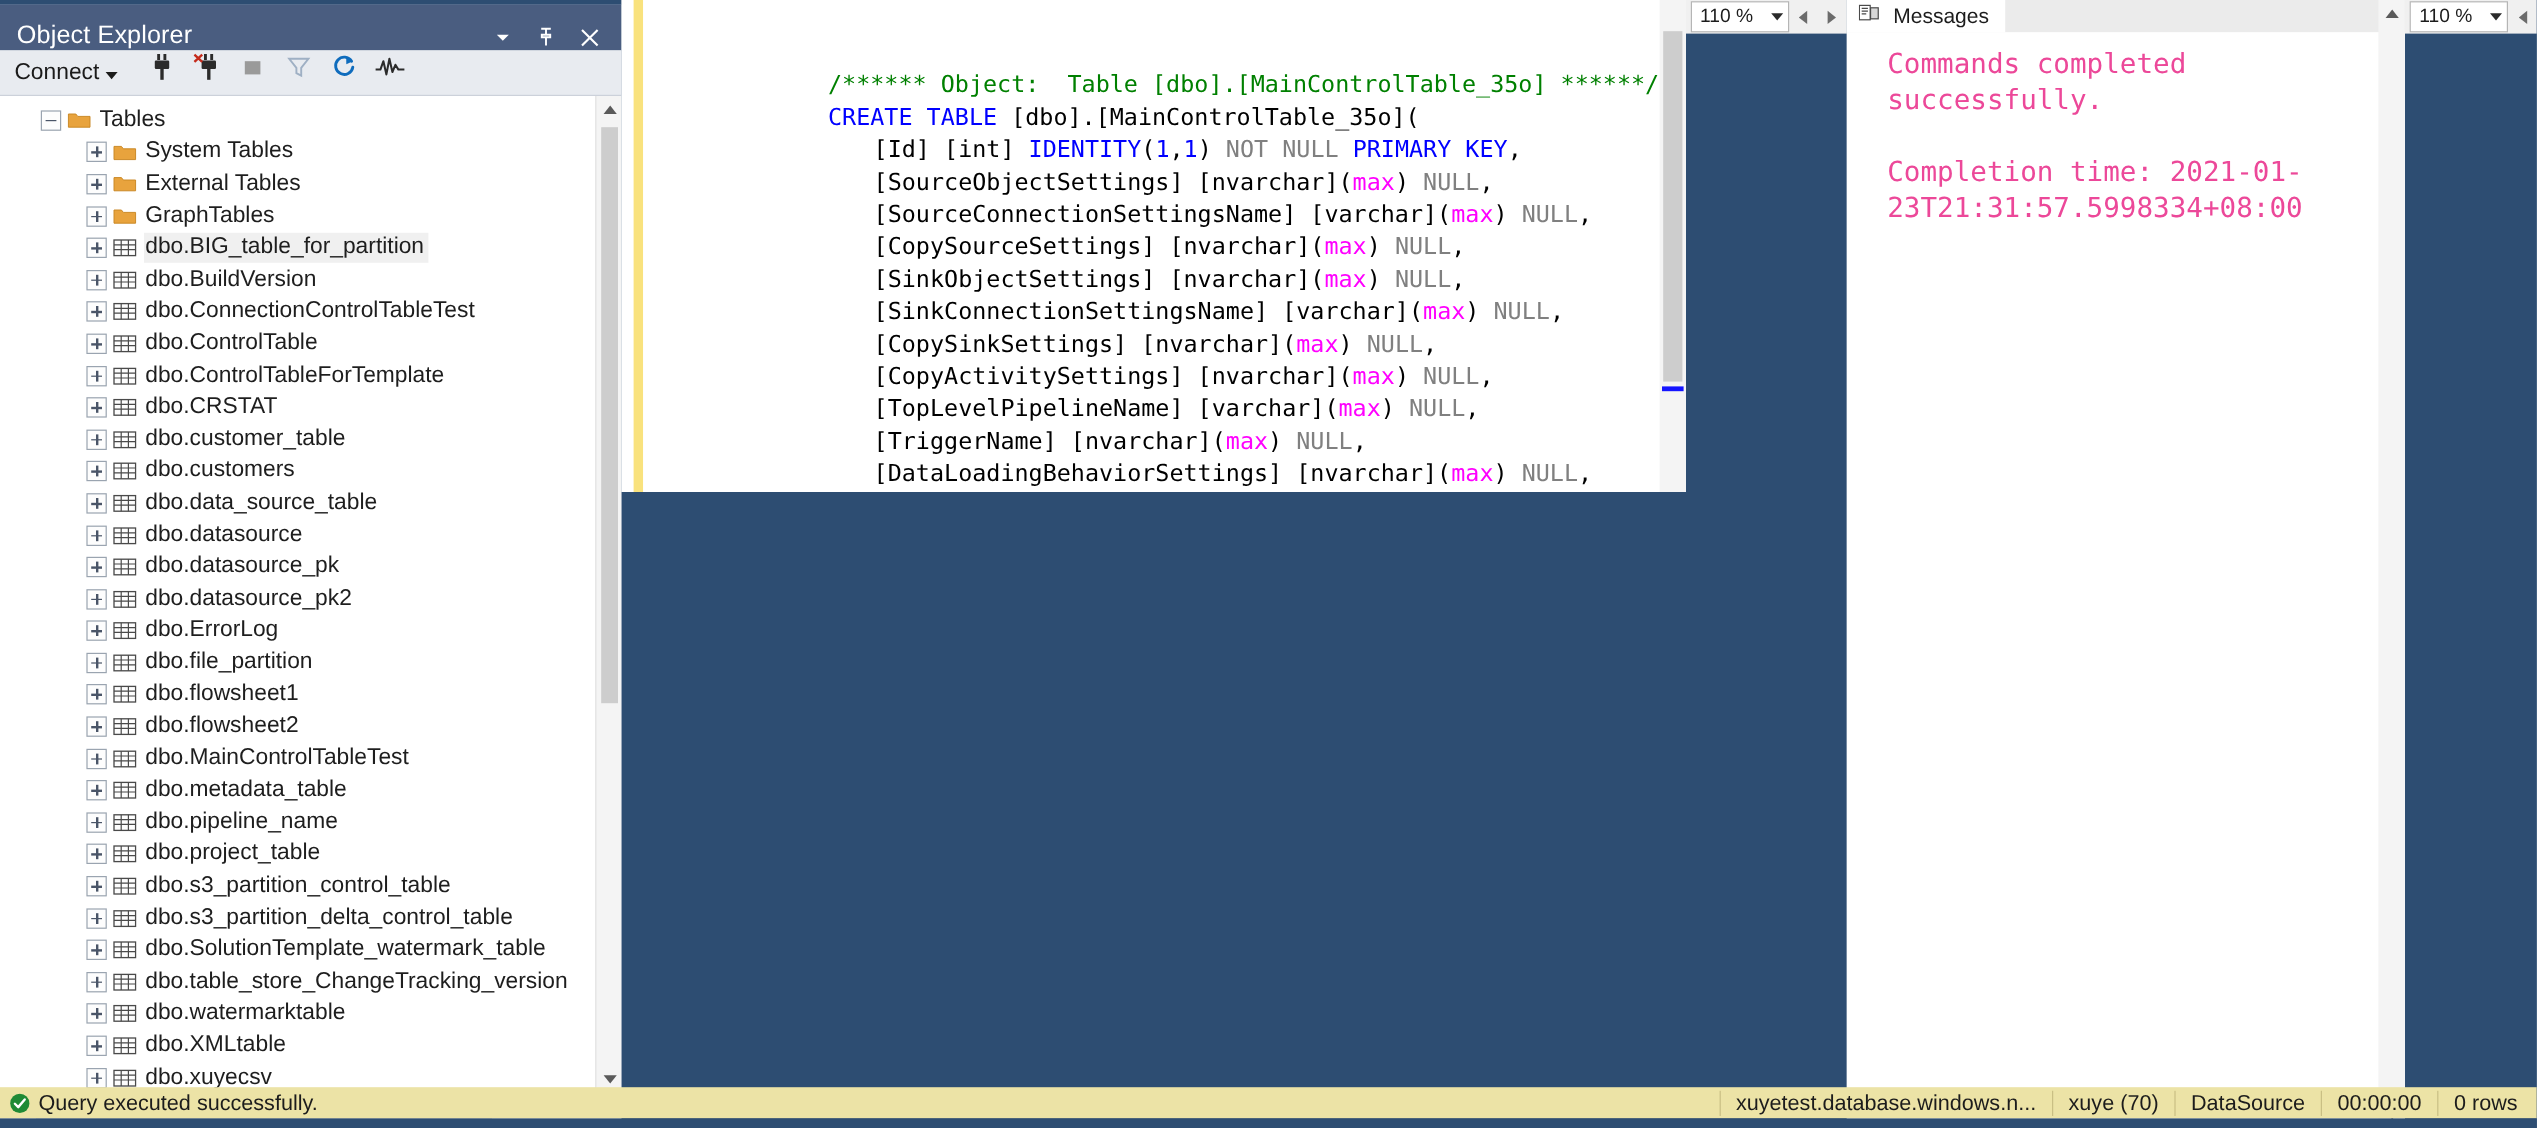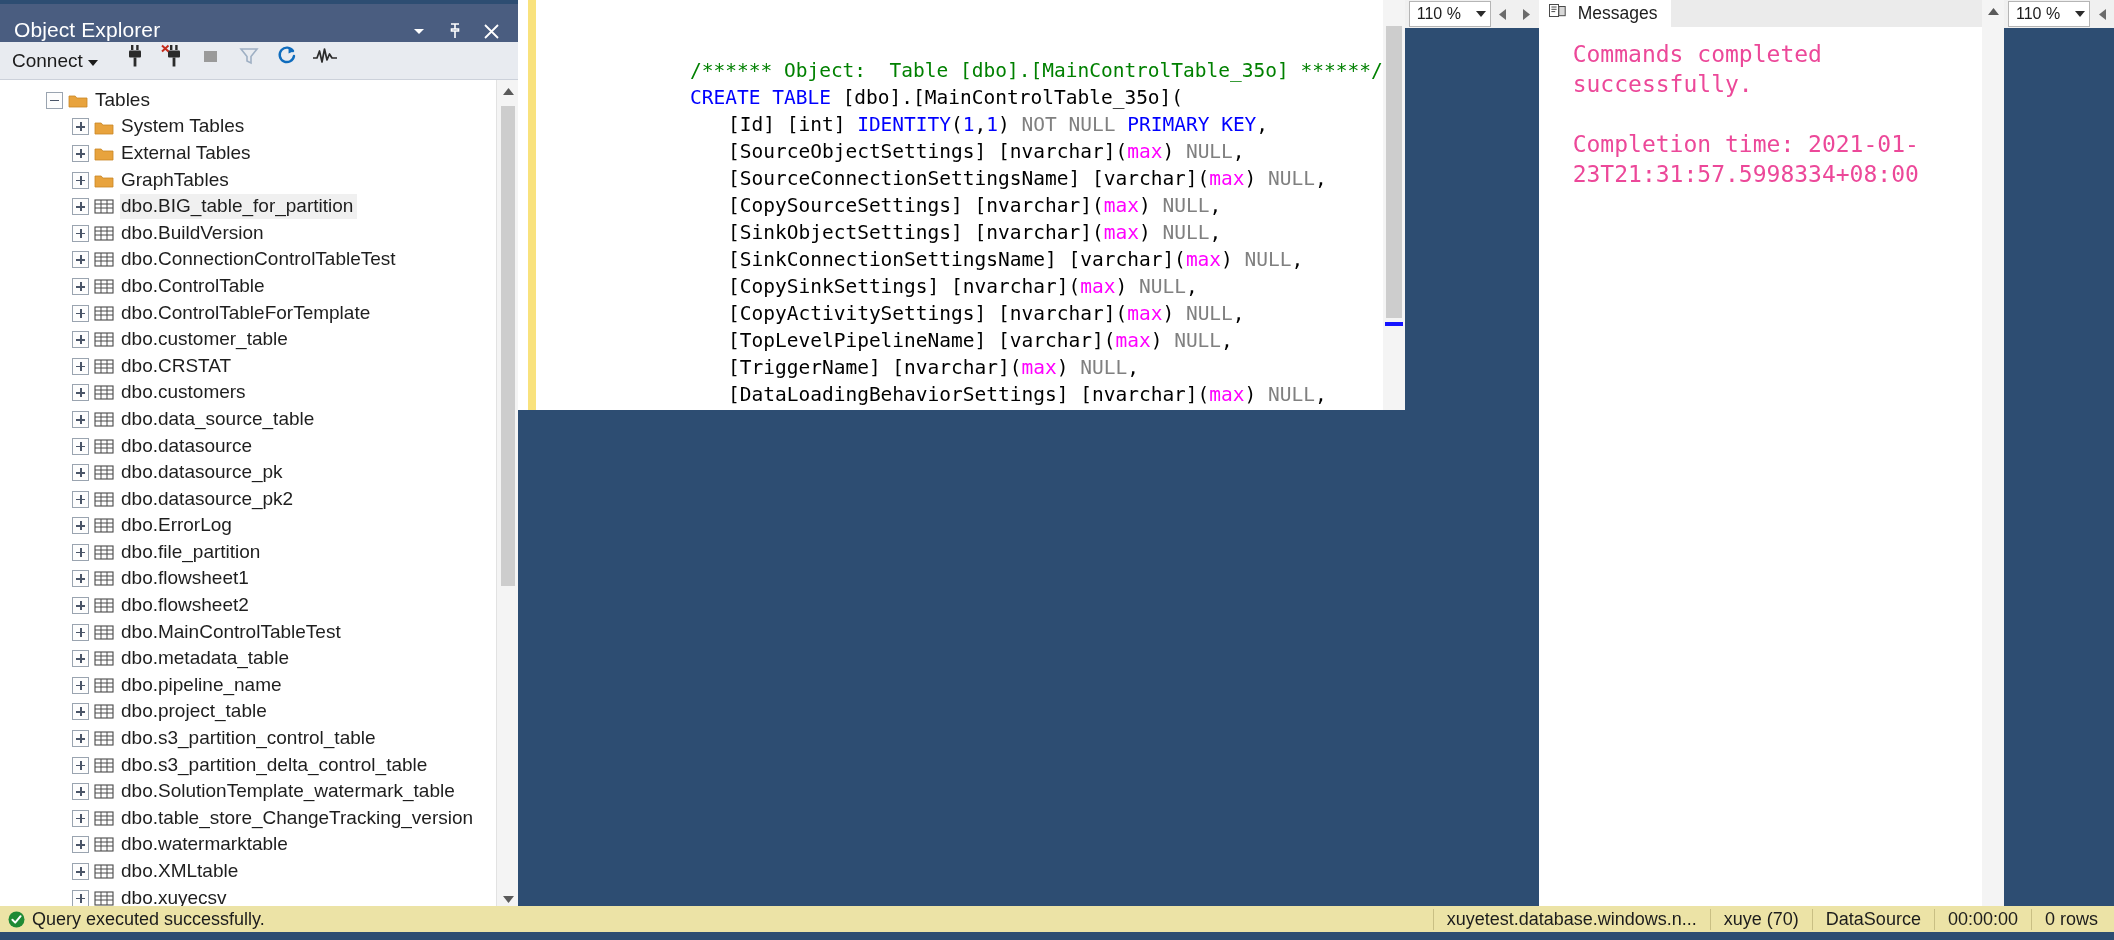--- a/index.html
+++ b/index.html
@@ -61,21 +61,21 @@
   .expander::before {
     content: ""; position: absolute; left: 3px; top: 7px; width: 9px; height: 1.6px; background: #4a5568;
   }
   .expander.plus::after {
     content: ""; position: absolute; left: 7px; top: 3px; width: 1.6px; height: 9px; background: #4a5568;
   }
   .folder-ico { width: 20px; height: 16px; flex: 0 0 auto; margin-right: 6px; }
   .table-ico  { width: 20px; height: 17px; flex: 0 0 auto; margin-right: 6px; }
   .node-label { padding: 1px 4px 2px 1px; }
 
-  .indent-1 { padding-left: 46px; }
+  .indent-1 { padding-left: 34px; }
   .indent-2 { padding-left: 72px; }
 
   
   .oe-vscroll {
     position: absolute; right: 0; top: 0; width: 22px; bottom: 0;
     background: #f4f4f4; border-left: 1px solid #e2e2e2;
   }
   .vs-arrow { width: 22px; height: 22px; display: flex; align-items: center; justify-content: center; cursor: pointer; }
   .vs-arrow.bottom { position: absolute; bottom: 0; }
   .vs-thumb {
@@ -308,29 +308,29 @@
                 <path d="M1 6 H19 M1 10 H19 M7 2 V15 M13 2 V15" stroke="#4a4a4a" stroke-width="1"></path>
               </svg></span>
             <span class="node-label">dbo.ControlTableForTemplate</span>
           </div>
           <div class="tree-row indent-2">
             <span class="expander plus"></span>
             <span class="table-ico"><svg width="20" height="17" viewBox="0 0 20 17">
                 <rect x="1" y="2" width="18" height="13" fill="#fdfdfd" stroke="#4a4a4a" stroke-width="1.1"></rect>
                 <path d="M1 6 H19 M1 10 H19 M7 2 V15 M13 2 V15" stroke="#4a4a4a" stroke-width="1"></path>
               </svg></span>
+            <span class="node-label">dbo.CRSTAT</span>
+          </div>
+          <div class="tree-row indent-2">
+            <span class="expander plus"></span>
+            <span class="table-ico"><svg width="20" height="17" viewBox="0 0 20 17">
+                <rect x="1" y="2" width="18" height="13" fill="#fdfdfd" stroke="#4a4a4a" stroke-width="1.1"></rect>
+                <path d="M1 6 H19 M1 10 H19 M7 2 V15 M13 2 V15" stroke="#4a4a4a" stroke-width="1"></path>
+              </svg></span>
             <span class="node-label">dbo.customer_table</span>
-          </div>
-          <div class="tree-row indent-2">
-            <span class="expander plus"></span>
-            <span class="table-ico"><svg width="20" height="17" viewBox="0 0 20 17">
-                <rect x="1" y="2" width="18" height="13" fill="#fdfdfd" stroke="#4a4a4a" stroke-width="1.1"></rect>
-                <path d="M1 6 H19 M1 10 H19 M7 2 V15 M13 2 V15" stroke="#4a4a4a" stroke-width="1"></path>
-              </svg></span>
-            <span class="node-label">dbo.CRSTAT</span>
           </div>
           <div class="tree-row indent-2">
             <span class="expander plus"></span>
             <span class="table-ico"><svg width="20" height="17" viewBox="0 0 20 17">
                 <rect x="1" y="2" width="18" height="13" fill="#fdfdfd" stroke="#4a4a4a" stroke-width="1.1"></rect>
                 <path d="M1 6 H19 M1 10 H19 M7 2 V15 M13 2 V15" stroke="#4a4a4a" stroke-width="1"></path>
               </svg></span>
             <span class="node-label">dbo.customers</span>
           </div>
           <div class="tree-row indent-2">

